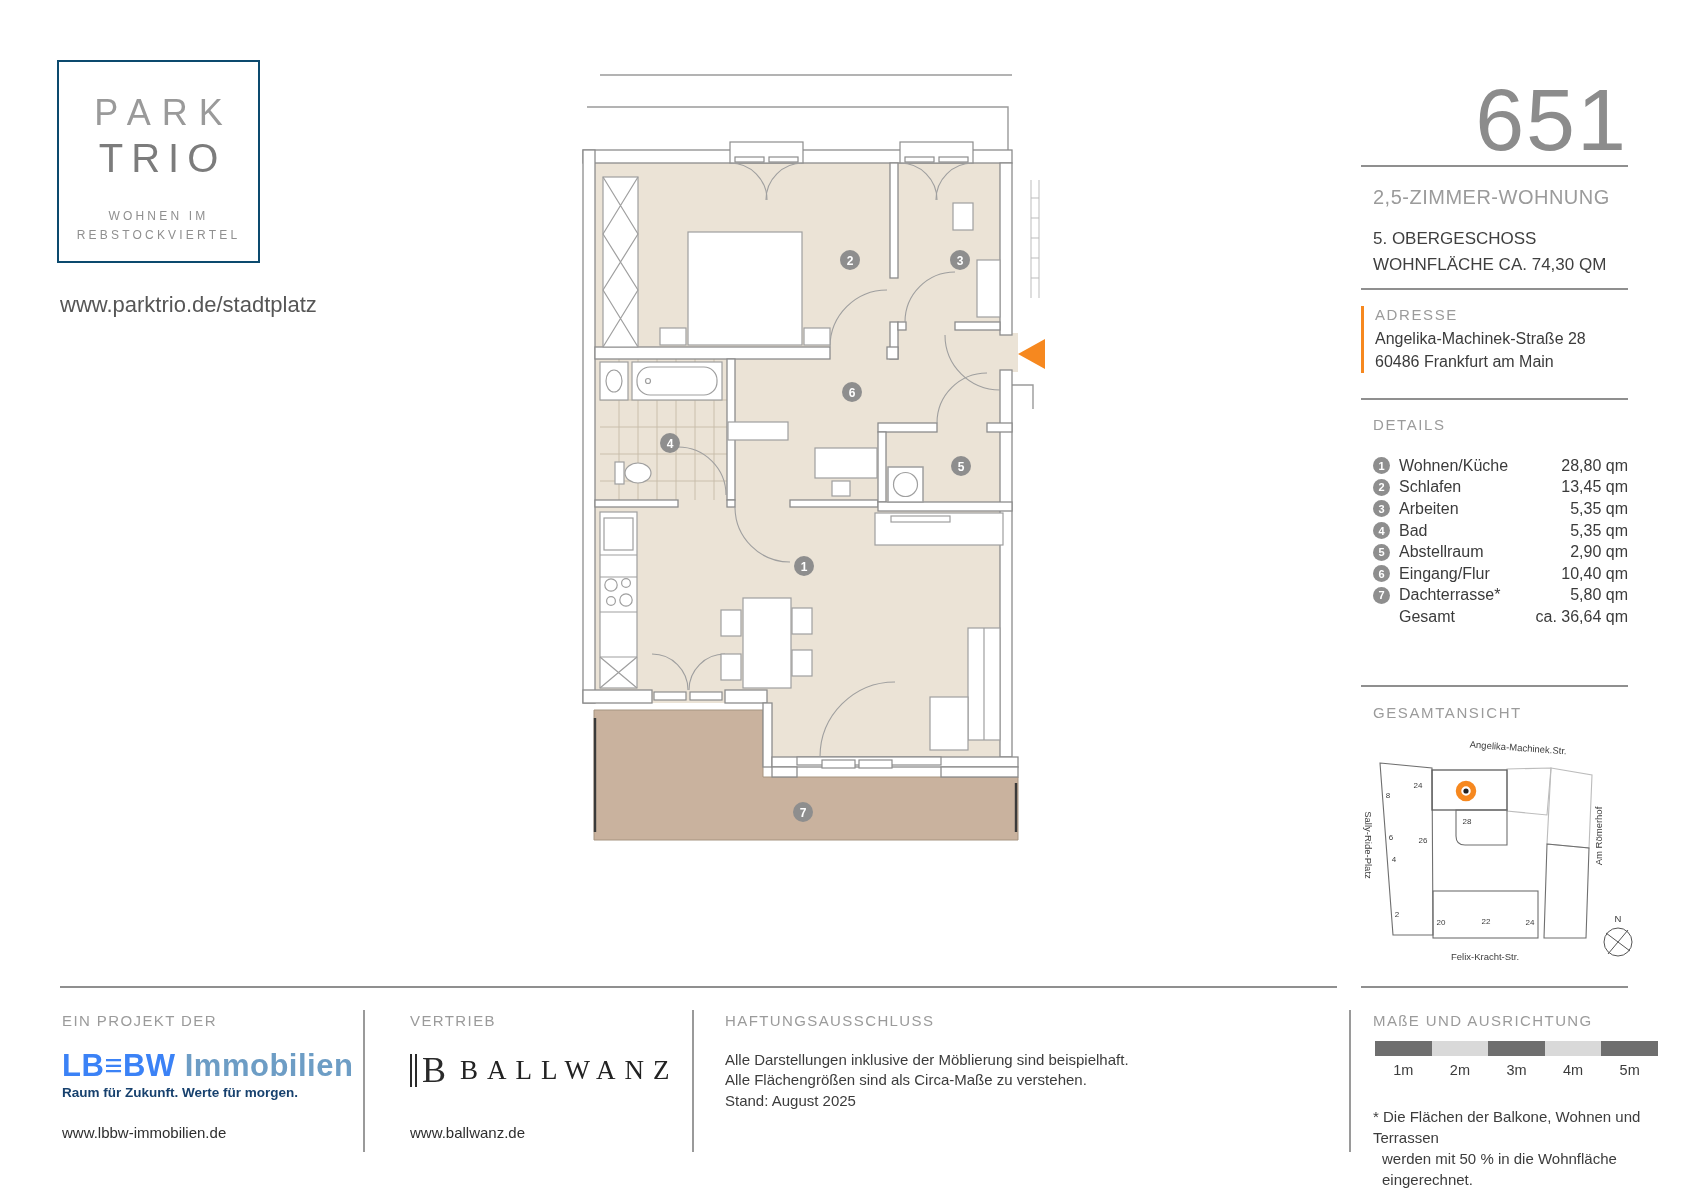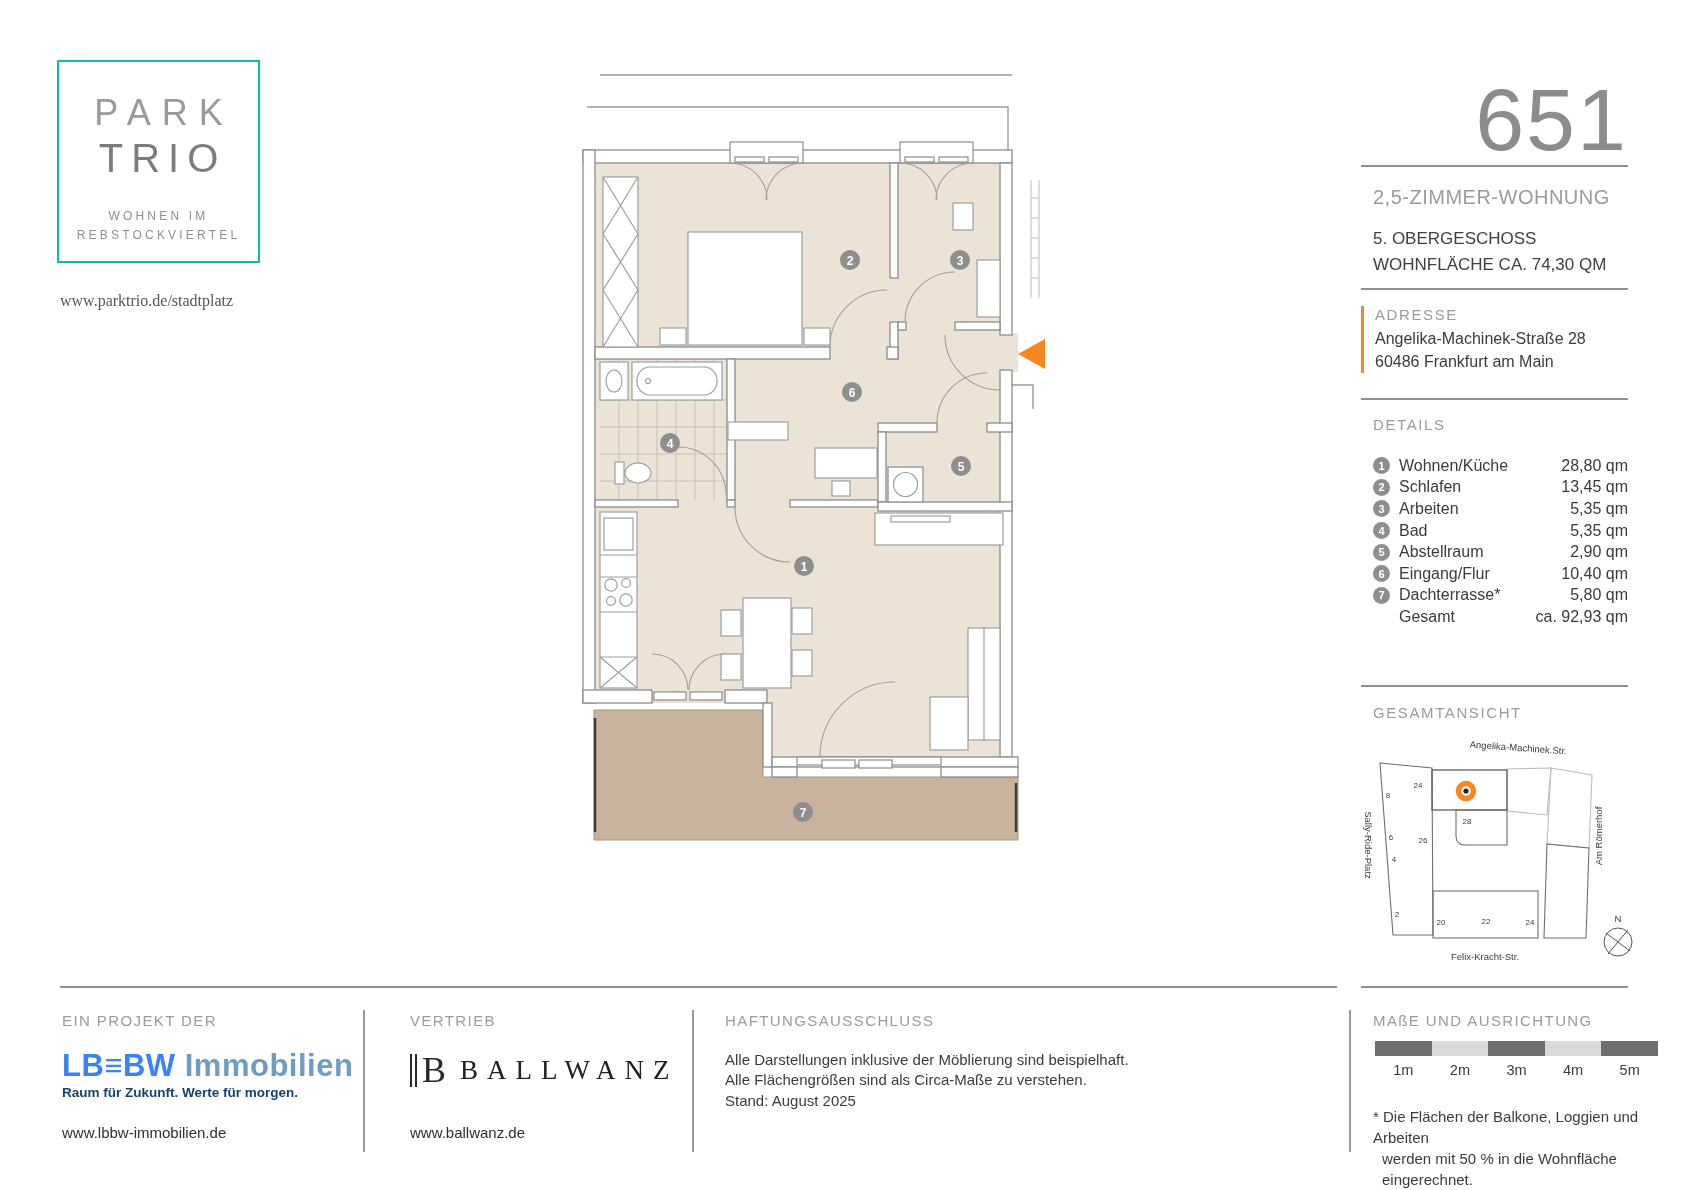--- a/index.html
+++ b/index.html
@@ -2,25 +2,25 @@
 <html><head>
 <meta charset="utf-8">
 <style>
   * { margin:0; padding:0; box-sizing:border-box; }
   html,body { background:#fff; }
   body { font-family:"Liberation Sans", sans-serif; color:#3c3c3c; }
   .sheet { position:relative; width:1683px; height:1190px; background:#fff; overflow:hidden; }
 
   
   .logo-box { position:absolute; left:57px; top:60px; width:203px; height:203px;
-    border:2px solid #14b8a6; background:#fff; text-align:center; padding-top:30px; }
+    border:2px solid #0c4a6e; background:#fff; text-align:center; padding-top:30px; }
   .logo-park { font-size:36px; letter-spacing:11px; color:#9a9a9a; font-weight:400; text-indent:11px; }
   .logo-trio { font-size:40px; letter-spacing:8px; color:#7c7c7c; font-weight:400; text-indent:8px; margin-top:2px; }
   .logo-sub { margin-top:26px; font-size:12px; letter-spacing:3.2px; color:#8f8f8f; line-height:1.55; }
-  .brand-url { position:absolute; left:60px; top:292px; font-size:16px; color:#565656;font-family:Liberation Serif, serif; }
+  .brand-url { position:absolute; left:60px; top:292px; font-size:22px; color:#565656; }
 
   
   .rc { position:absolute; left:1361px; width:267px; }
   .rc-rule { position:absolute; left:1361px; width:267px; height:1.5px; background:#8f8f8f; }
   .unit-number { top:76px; font-size:88px; line-height:1; color:#8c8c8c; text-align:right; letter-spacing:2px; }
   .unit-type { top:186px; padding-left:12px; font-size:20px; color:#9b9b9b; letter-spacing:0.5px; }
   .unit-floor { top:226px; padding-left:12px; font-size:17px; color:#3f3f3f; line-height:1.5; }
   .addr-block { top:306px; border-left:3px solid #F6881F; padding-left:11px; }
   .sec-heading { font-size:15px; color:#9b9b9b; letter-spacing:1.6px; }
   .addr-lines { margin-top:5px; font-size:16px; color:#3b3b3b; line-height:1.42; }
@@ -291,21 +291,21 @@
           <span class="dlabel">Eingang/Flur</span>
           <span class="dvalue">10,40 qm</span>
         </div>
       <div class="drow">
           <span class="dnum">7</span>
           <span class="dlabel">Dachterrasse*</span>
           <span class="dvalue">5,80 qm</span>
         </div>
       <div class="drow total">
           <span class="dlabel">Gesamt</span>
-          <span class="dvalue">ca. 92,93 qm</span>
+          <span class="dvalue">ca. 36,64 qm</span>
         </div>
     </div>
   </div>
   <div class="rc-rule" style="top:685px"></div>
 
   <div class="rc sec-heading ga-heading">GESAMTANSICHT</div>
 
   <svg class="map" viewBox="0 0 305 242">
     <g fill="none" stroke="#6f6f6f" stroke-width="1.1">
       <path d="M25 30 L77 35 L78 202 L38 202 Z"></path>
@@ -392,17 +392,17 @@
     <div class="seg dark"></div>
   </div>
   <div class="scale-labels">
     <span>1m</span>
     <span>2m</span>
     <span>3m</span>
     <span>4m</span>
     <span>5m</span>
   </div>
   <div class="scale-note">
-    <div>* Die Flächen der Balkone, Loggien und Arbeiten</div>
+    <div>* Die Flächen der Balkone, Wohnen und Terrassen</div>
     <div class="l2">werden mit 50 % in die Wohnfläche eingerechnet.</div>
   </div>
 
 </div>
 
 </body></html>

